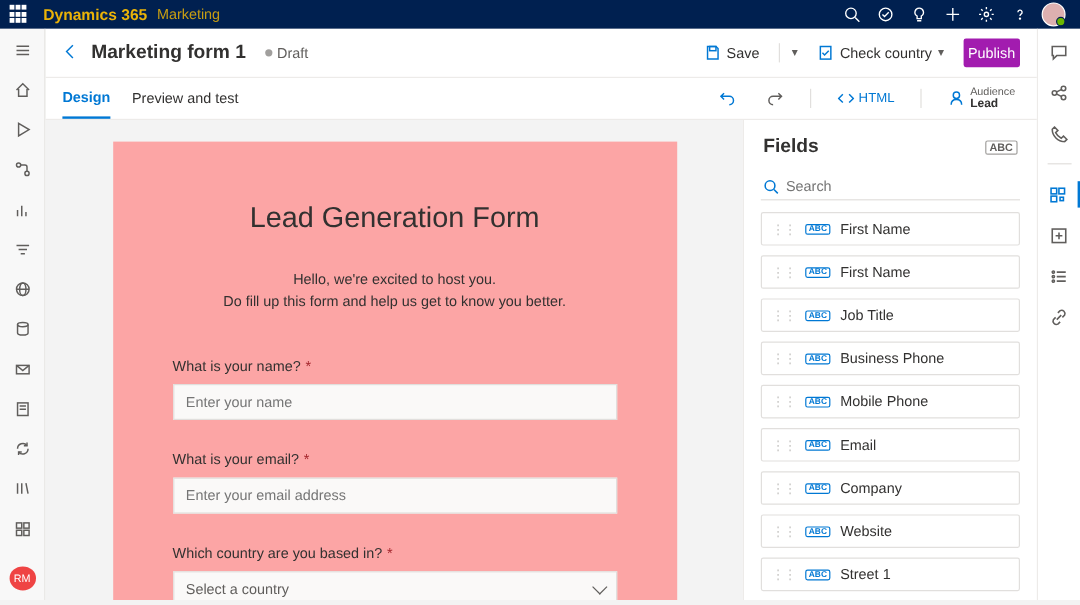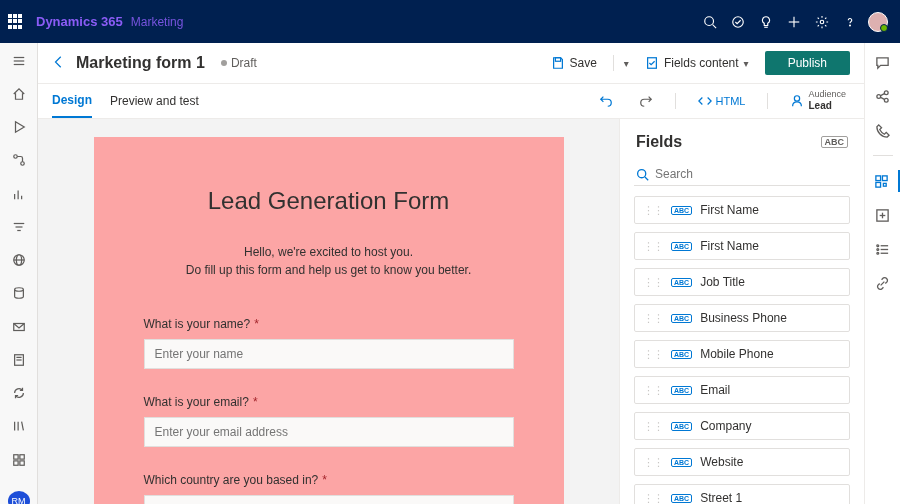--- a/index.html
+++ b/index.html
@@ -1,47 +1,47 @@
 <!DOCTYPE html>
 <html><head>
 <meta charset="utf-8">
 <style>
 * { box-sizing: border-box; margin: 0; padding: 0; font-family: "Segoe UI", Arial, sans-serif; }
 body { background: #f3f3f3; width: 900px; height: 504px; overflow: hidden; font-size: 13px; color: #323130; }
 
-.topbar { background: #002050; height: 43px; display: flex; align-items: center; padding: 0 8px; color: #8b5cf6; }
+.topbar { background: #002050; height: 24px; display: flex; align-items: center; padding: 0 8px; color: #eab308; }
 .topbar .waffle { width: 16px; height: 16px; display: flex; flex-wrap: wrap; gap: 1px; margin-right: 12px; cursor: pointer; }
 .topbar .waffle span { width: 4px; height: 4px; background: #fff; }
 .topbar .brand { font-size: 13px; font-weight: 600; }
 .topbar .module { font-size: 12px; margin-left: 8px; opacity: .85; }
 .topbar .spacer { flex: 1; }
 .topbar .ticon { width: 28px; height: 28px; display: flex; align-items: center; justify-content: center; cursor: pointer; }
 .topbar svg { stroke: #fff; fill: none; stroke-width: 1.3; }
 .avatar { width: 20px; height: 20px; border-radius: 50%; background: #ddb0b0; border: 1px solid #fff; position: relative;}
 .avatar::after{content:"";position:absolute;right:-1px;bottom:-1px;width:6px;height:6px;border-radius:50%;background:#6bb700;border:1px solid #002050;}
 
 .shell { display: flex; height: calc(100% - 28px); }
 .leftrail { width: 38px; background: #f8f8f8; border-right: 1px solid #e1dfdd; display: flex; flex-direction: column; align-items: center; padding-top: 6px; gap: 10px; }
 .leftrail .licon { width: 26px; height: 26px; display:flex;align-items:center;justify-content:center;cursor:pointer;color:#605e5c;}
 .leftrail .licon svg{stroke:#605e5c;fill:none;stroke-width:1.4;}
 .leftrail .spacer { flex:1; }
-.leftrail .persona{width:22px;height:22px;border-radius:50%;background:#1d4ed8;color:#fff;font-size:9px;display:flex;align-items:center;justify-content:center;margin-bottom:8px;}
+.leftrail .persona{width:22px;height:22px;border-radius:50%;background:#ef4444;color:#fff;font-size:9px;display:flex;align-items:center;justify-content:center;margin-bottom:8px;}
 
 .main { flex: 1; display: flex; flex-direction: column; background:#fff; position: relative;}
 .cmdbar { border-bottom: 1px solid #edebe9; padding: 8px 14px; display:flex; align-items:center; gap:10px;}
 .cmdbar .back{color:#0078d4;cursor:pointer;}
 .cmdbar .title{font-size:16px;font-weight:600;}
 .cmdbar .status{color:#605e5c;font-size:12px;margin-left:6px;display:flex;align-items:center;gap:4px;}
 .cmdbar .status::before{content:"";width:6px;height:6px;border-radius:50%;background:#a19f9d;display:inline-block;}
 .cmdbar .spacer{flex:1;}
 .cmdbar .btn{display:flex;align-items:center;gap:5px;font-size:12px;color:#323130;cursor:pointer;padding:4px 6px;}
 .cmdbar .btn svg{stroke:#0078d4;fill:none;stroke-width:1.4;}
 .cmdbar .divider{width:1px;height:16px;background:#e1dfdd;}
 .cmdbar .chev{color:#605e5c;font-size:10px;}
-.publish{background:#0f766e;color:#fff;padding:5px 23px;border-radius:2px;font-size:12px;cursor:pointer;}
+.publish{background:#a21caf;color:#fff;padding:5px 4px;border-radius:2px;font-size:12px;cursor:pointer;}
 
 .tabbar{display:flex;align-items:center;border-bottom:1px solid #edebe9;padding:0 14px;gap:18px;font-size:12px;}
 .tabbar .tab{padding:9px 0;cursor:pointer;color:#323130;}
 .tabbar .tab.active{color:#0078d4;border-bottom:2px solid #0078d4;font-weight:600;}
 .tabbar .spacer{flex:1;}
 .tabbar .ticon2{cursor:pointer;color:#0078d4;display:flex;align-items:center;gap:4px;font-size:11px;padding:4px;}
 .tabbar .ticon2.grey{color:#605e5c;}
 .tabbar svg{stroke:currentColor;fill:none;stroke-width:1.4;}
 .tabbar .audience{font-size:9px;line-height:1.1;color:#605e5c;}
 .tabbar .audience b{color:#323130;font-size:10px;font-weight:600;}
@@ -244,21 +244,21 @@
           </svg>
         <span>Save</span>
       </div>
       <div class="divider"></div>
       <span class="chev">▾</span>
       <div class="btn">
         <svg width="14" height="14" viewBox="0 0 16 16">
             <rect x="3" y="2" width="10" height="12"></rect>
             <path d="M5 8l2 2 4-4"></path>
           </svg>
-        <span>Fields content</span>
+        <span>Check country</span>
         <span class="chev">▾</span>
       </div>
       <div class="publish">Publish</div>
     </div>
 
     <div class="tabbar">
       <div class="tab active">Design</div>
       <div class="tab">Preview and test</div>
       <div class="spacer"></div>
       <div class="ticon2">

